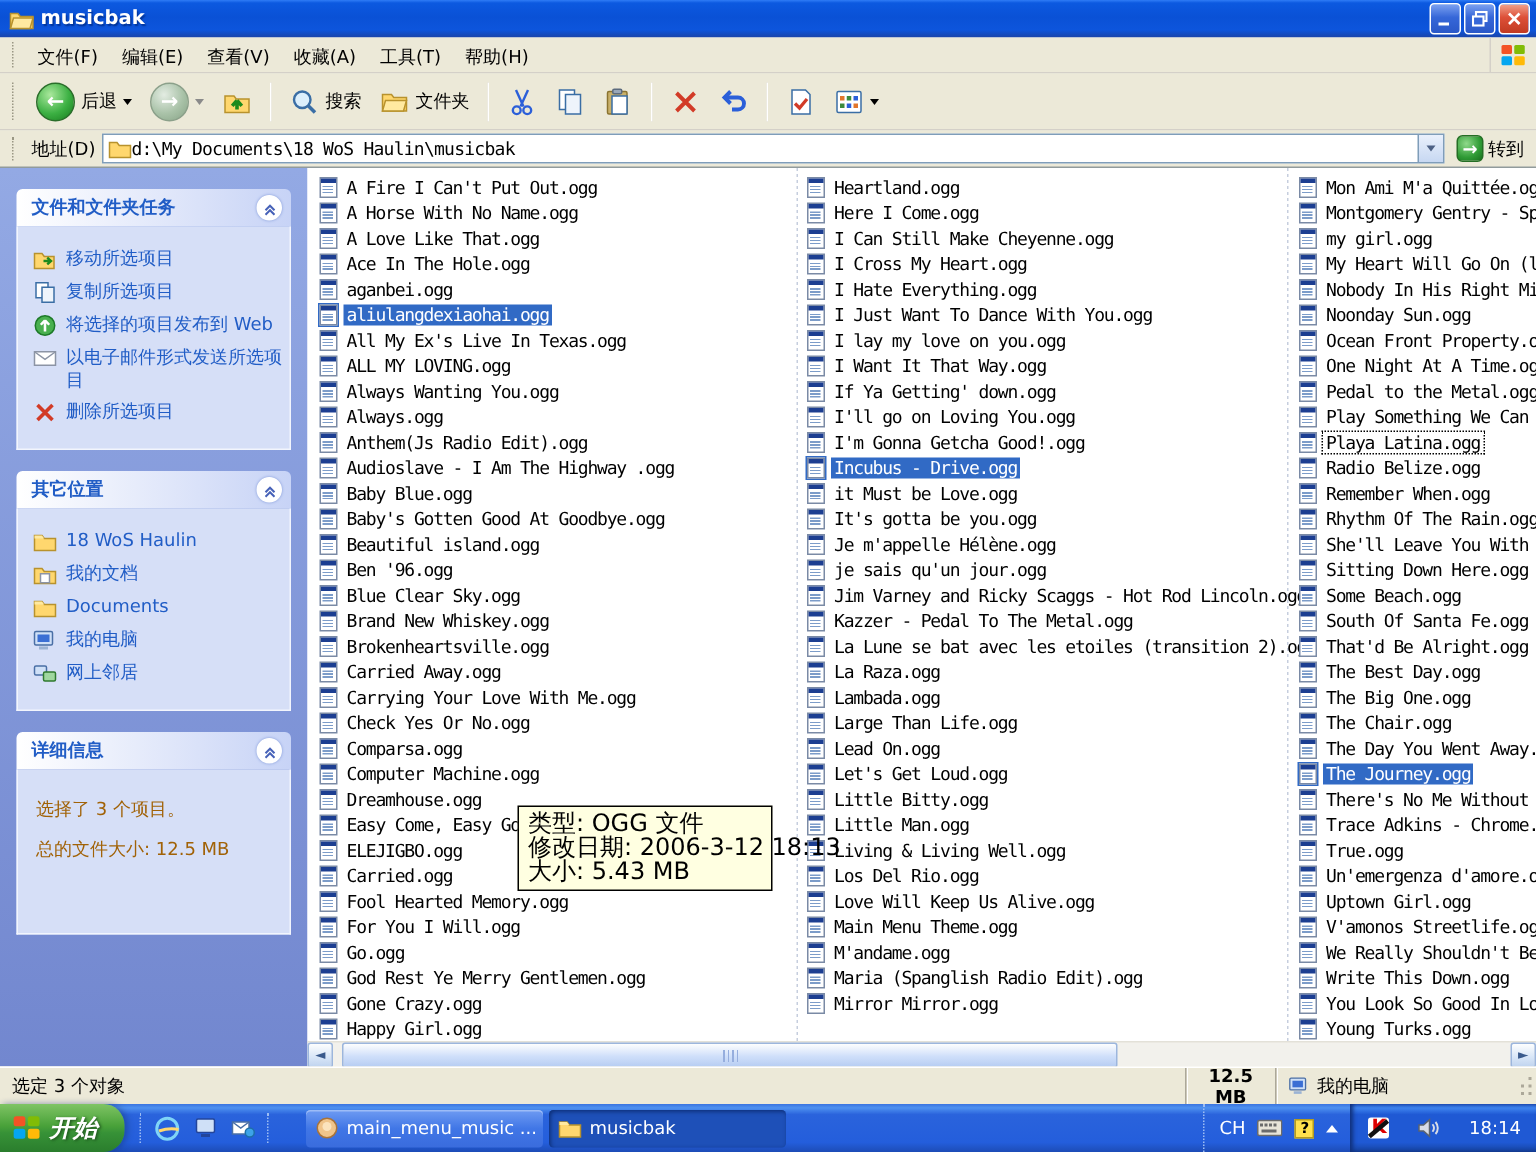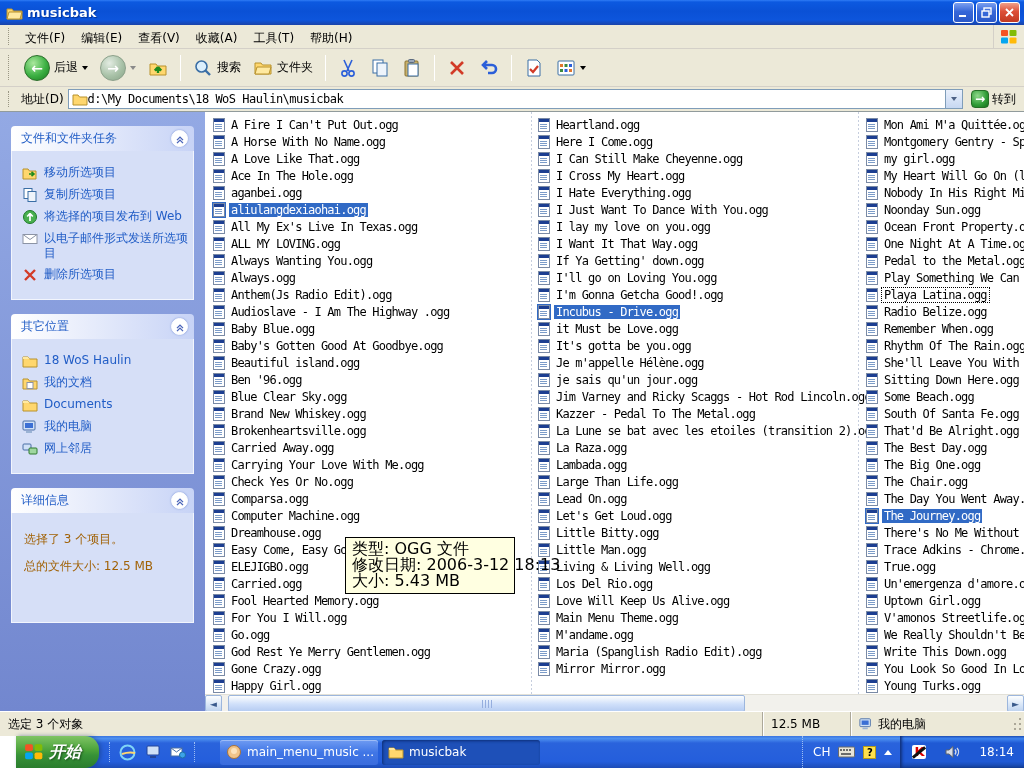--- a/index.html
+++ b/index.html
@@ -52,21 +52,21 @@
   .go-circle { width:18px; height:18px; border-radius:4px; background:radial-gradient(circle at 35% 30%,#8fd98a,#2f9b35 60%,#17701d);
     border:1px solid #256e25; color:#fff; font-weight:bold; display:flex; align-items:center; justify-content:center; font-size:12px; }
 
   
   .main { position:absolute; left:0; top:112px; right:0; bottom:57px; }
   .sidebar { position:absolute; left:0; top:0; width:205px; bottom:0;
     background:linear-gradient(180deg,#93a9e4,#7287cf); overflow:hidden; }
   .panel { margin:14px 11px 0 11px; }
   .panel-head { height:25px; border-radius:4px 4px 0 0; background:linear-gradient(90deg,#ffffff,#c7d3f6);
     display:flex; align-items:center; justify-content:space-between; padding:0 6px 0 10px; }
-  .panel-title { color:#215dc6; font-weight:normal; font-size:12px; }
+  .panel-title { color:#215dc6; font-weight:bold; font-size:12px; }
   .chev-btn { width:17px; height:17px; border-radius:50%; background:#fff; border:1px solid #fff;
     display:flex; align-items:center; justify-content:center; box-shadow:0 0 2px #7d96d8; }
   .panel-body { background:#d6dff7; border:1px solid #f2f5fd; border-top:none; padding:8px 4px 10px 10px; }
   .task-item { display:flex; gap:6px; margin:6px 0; align-items:flex-start; }
   .task-item .t-ico { width:16px; height:16px; flex:0 0 16px; }
   .task-item .t-label { font-size:12px; color:#215dc6; line-height:15px; cursor:pointer; }
   .detail-line { font-size:12px; color:#a16207; margin:10px 2px 0 2px; }
   .details .panel-body { min-height:110px; }
 
   
@@ -99,27 +99,27 @@
   .tooltip { position:absolute; left:345px; top:537px; width:170px; background:#ffffe1; border:1px solid #000;
     padding:3px 6px 4px 6px; z-index:50; }
   .tooltip div { font-size:16px; color:#000; line-height:16px; white-space:nowrap; }
 
   
   .statusbar { position:absolute; left:0; right:0; bottom:32px; height:25px; background:#ece9d8;
     border-top:1px solid #fff; display:flex; align-items:center; font-size:12px; }
   .sb-cell { height:100%; display:flex; align-items:center; padding:0 8px;text-align:center; }
   .sb-cell + .sb-cell { border-left:1px solid #aca899; box-shadow:inset 1px 0 0 #fff; }
   .sb-main { flex:1; }
-  .sb-size { width:88px; }
+  .sb-size { width:60px;font-weight:bold; }
   .sb-zone { width:160px; gap:5px; }
   .sb-zone svg { width:14px; height:14px; }
   .sb-grip { width:14px; height:100%; }
 
   
-  .taskbar { position:absolute; left:16px; right:0; bottom:0; height:32px;
+  .taskbar { position:absolute; left:0; right:0; bottom:0; height:32px;
     background:linear-gradient(180deg,#3a74e0 0%,#4e91f0 8%,#2a63dc 22%,#245edc 80%,#1d4cb6 100%);
     display:flex; align-items:center;border-radius:16px; }
   .startbtn { height:32px; padding:0 18px 0 8px; border-radius:0 14px 14px 0;
     background:linear-gradient(180deg,#7fc464 0%,#4aa23a 45%,#379237 60%,#2a7d2d 100%);
     box-shadow:2px 0 4px #1435707a; display:flex; align-items:center; gap:5px; }
   .startbtn .s-text { color:#fff; font-weight:bold; font-style:italic; font-size:16px; text-shadow:1px 1px 2px #1c4f1c; }
   .quick { display:flex; align-items:center; gap:8px; padding:0 10px; height:100%; }
   .q-sep { width:2px; height:60%; border-left:1px dotted #9dbdf3; }
   .q-ico { width:17px; height:17px; display:flex; align-items:center; justify-content:center; }
   .taskbtns { display:flex; gap:4px; margin-left:14px; }

